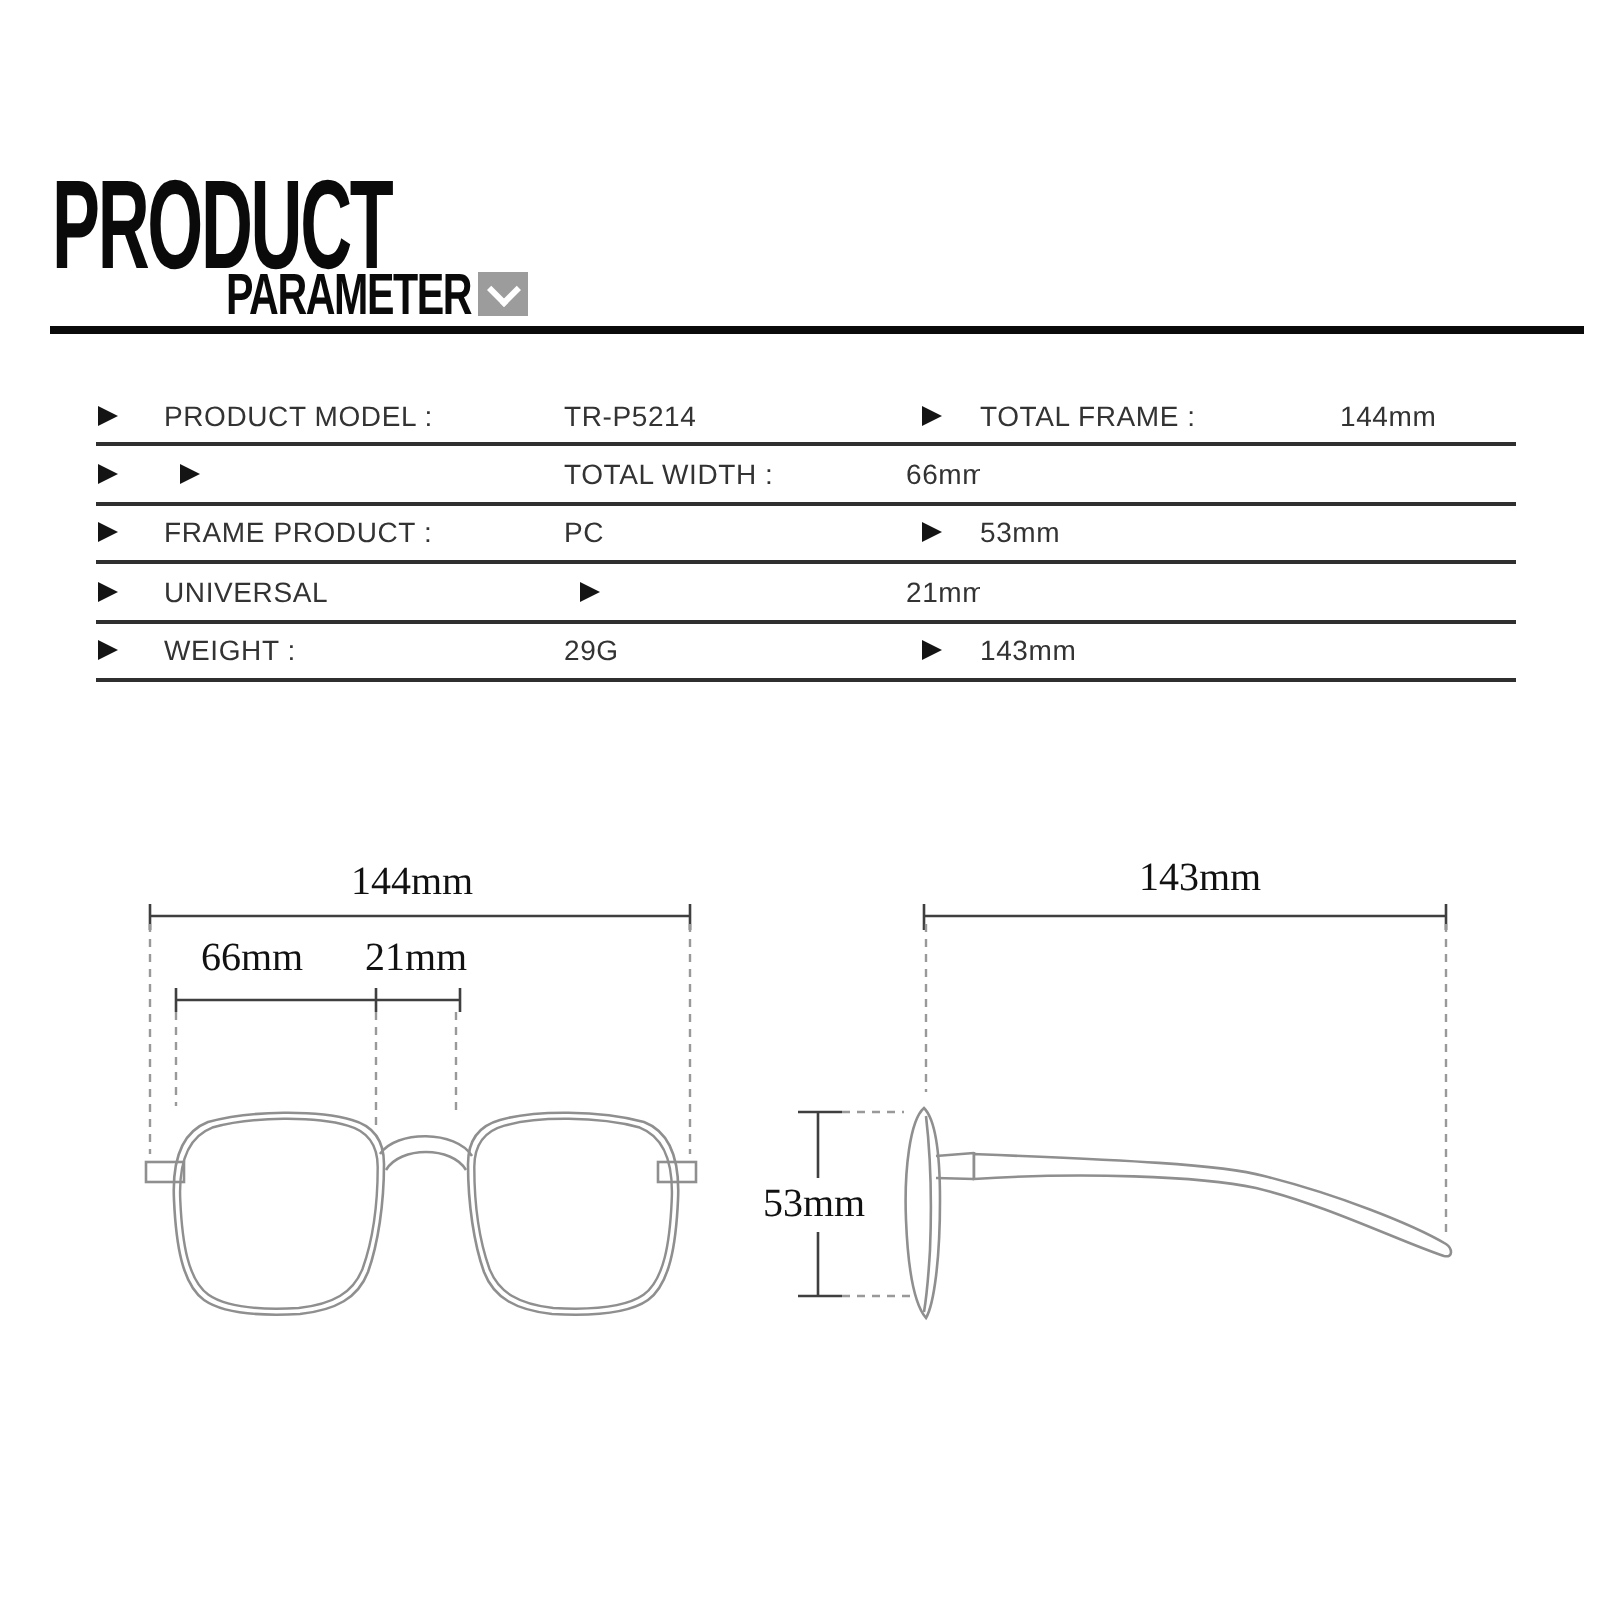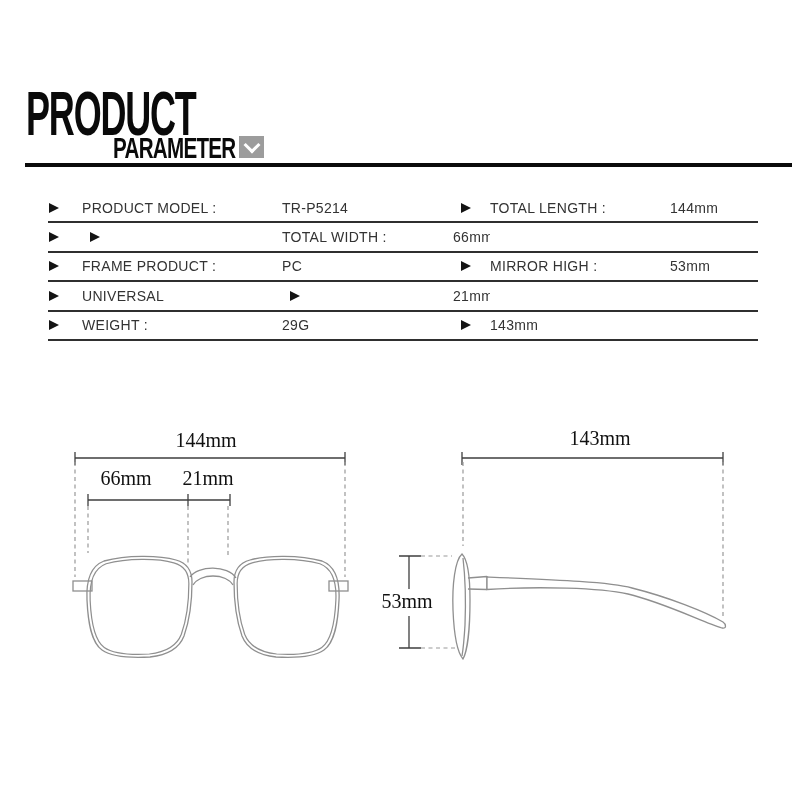--- a/index.html
+++ b/index.html
@@ -67,37 +67,36 @@
 </div>
 <div class="divider"></div>
 
 <div class="spec-table">
 
   <div class="spec-row">
     <span class="bullet"></span>
     <span class="cell-label">PRODUCT MODEL :</span>
     <span class="cell-value">TR-P5214</span>
     <span class="bullet bullet2"></span>
-    <span class="cell-label">TOTAL LENGTH :</span>
+    <span class="cell-label">TOTAL FRAME :</span>
     <span class="cell-value">144mm</span>
   </div>
 
   <div class="spec-row">
     <span class="bullet"></span>
     <span class="bullet bullet2"></span>
     <span class="cell-label">TOTAL WIDTH :</span>
     <span class="cell-value">66mm</span>
   </div>
 
   <div class="spec-row">
     <span class="bullet"></span>
     <span class="cell-label">FRAME PRODUCT :</span>
     <span class="cell-value">PC</span>
     <span class="bullet bullet2"></span>
-    <span class="cell-label">MIRROR HIGH :</span>
     <span class="cell-value">53mm</span>
   </div>
 
   <div class="spec-row">
     <span class="bullet"></span>
     <span class="cell-value">UNIVERSAL</span>
     <span class="bullet bullet2"></span>
     <span class="cell-value">21mm</span>
   </div>
 

